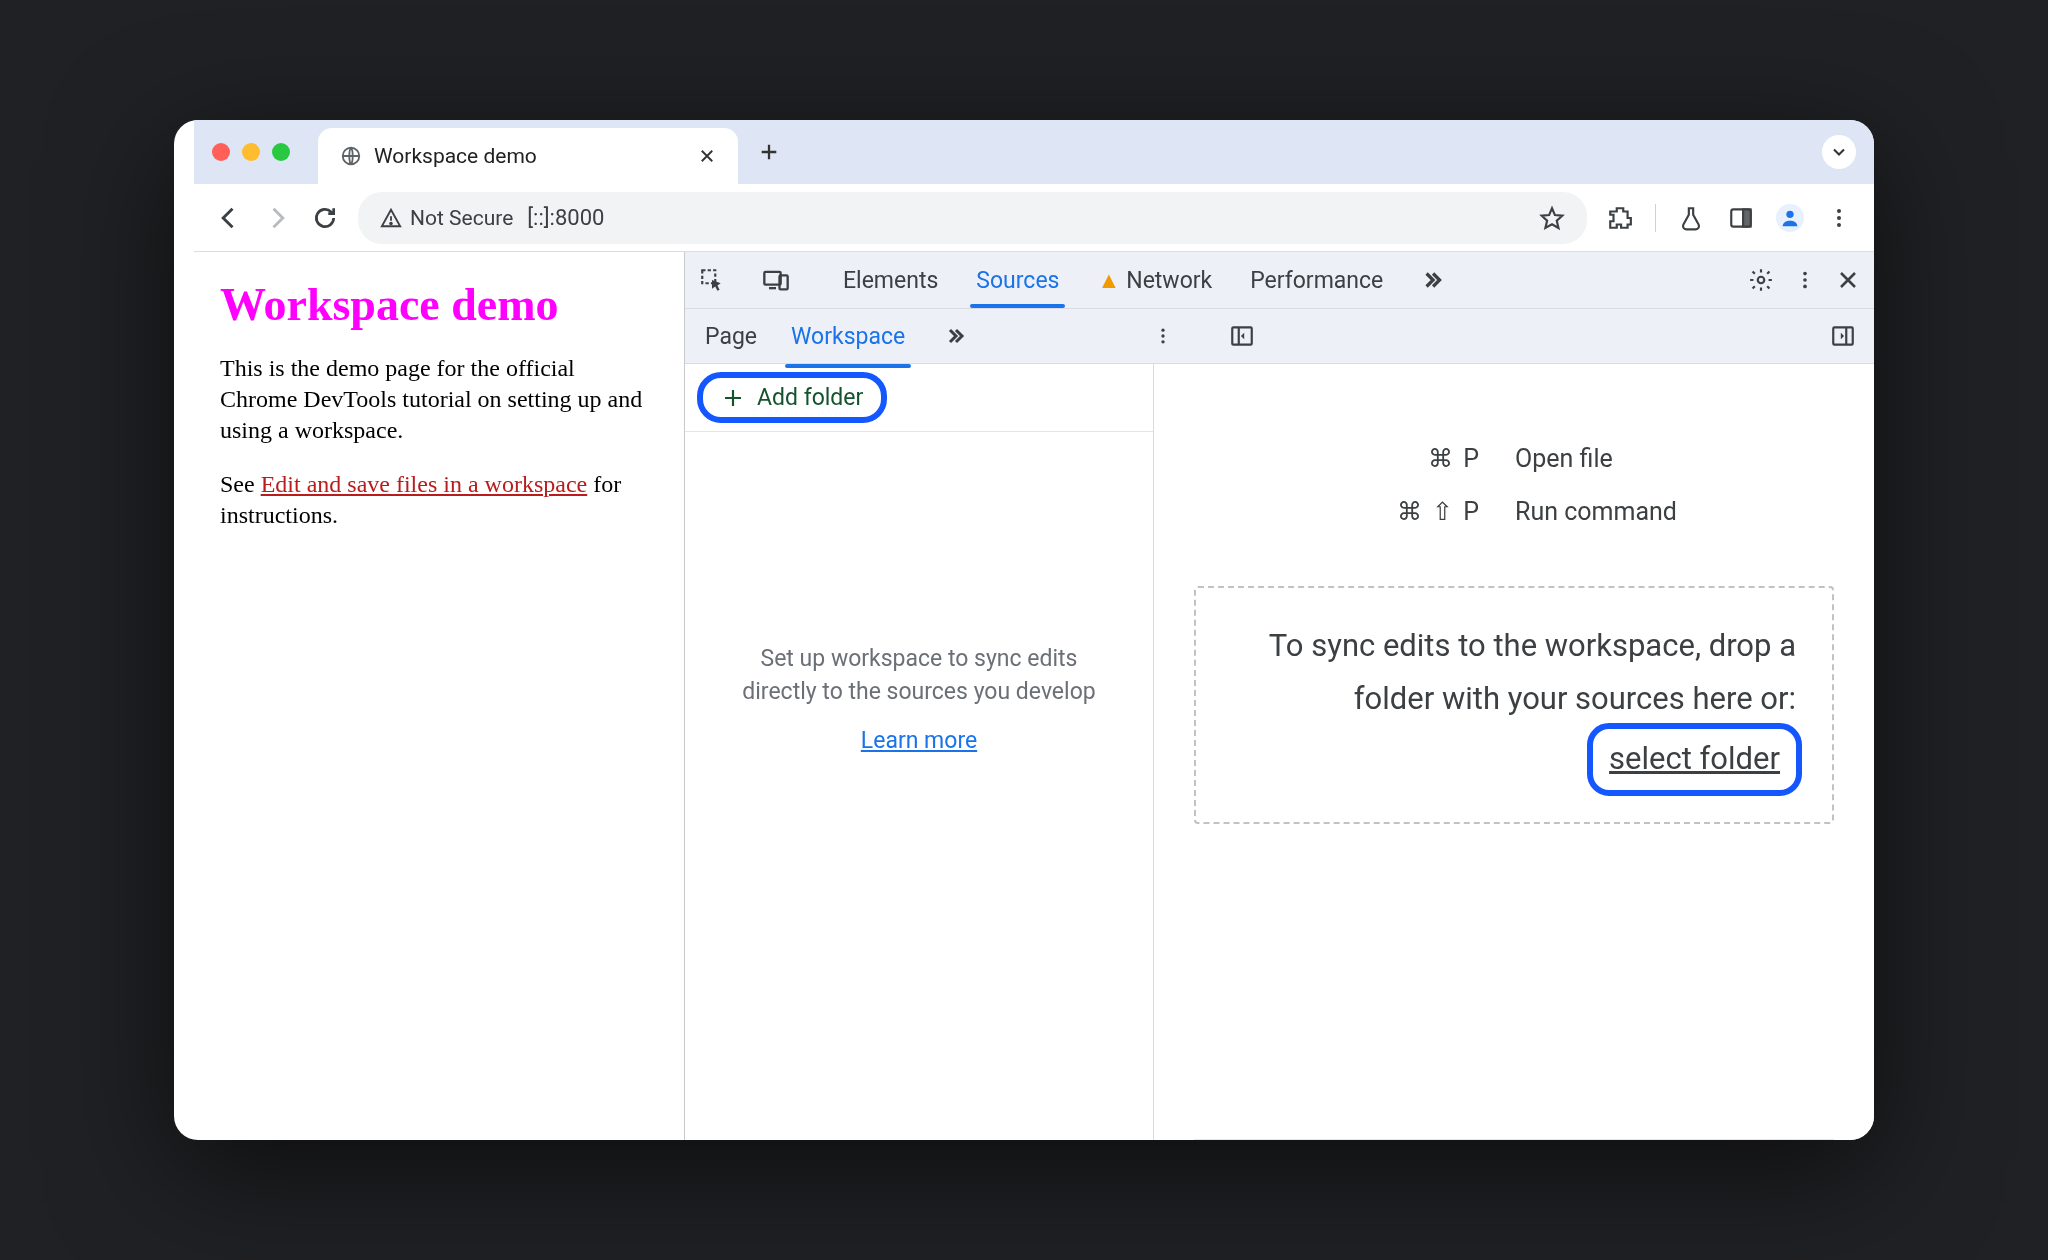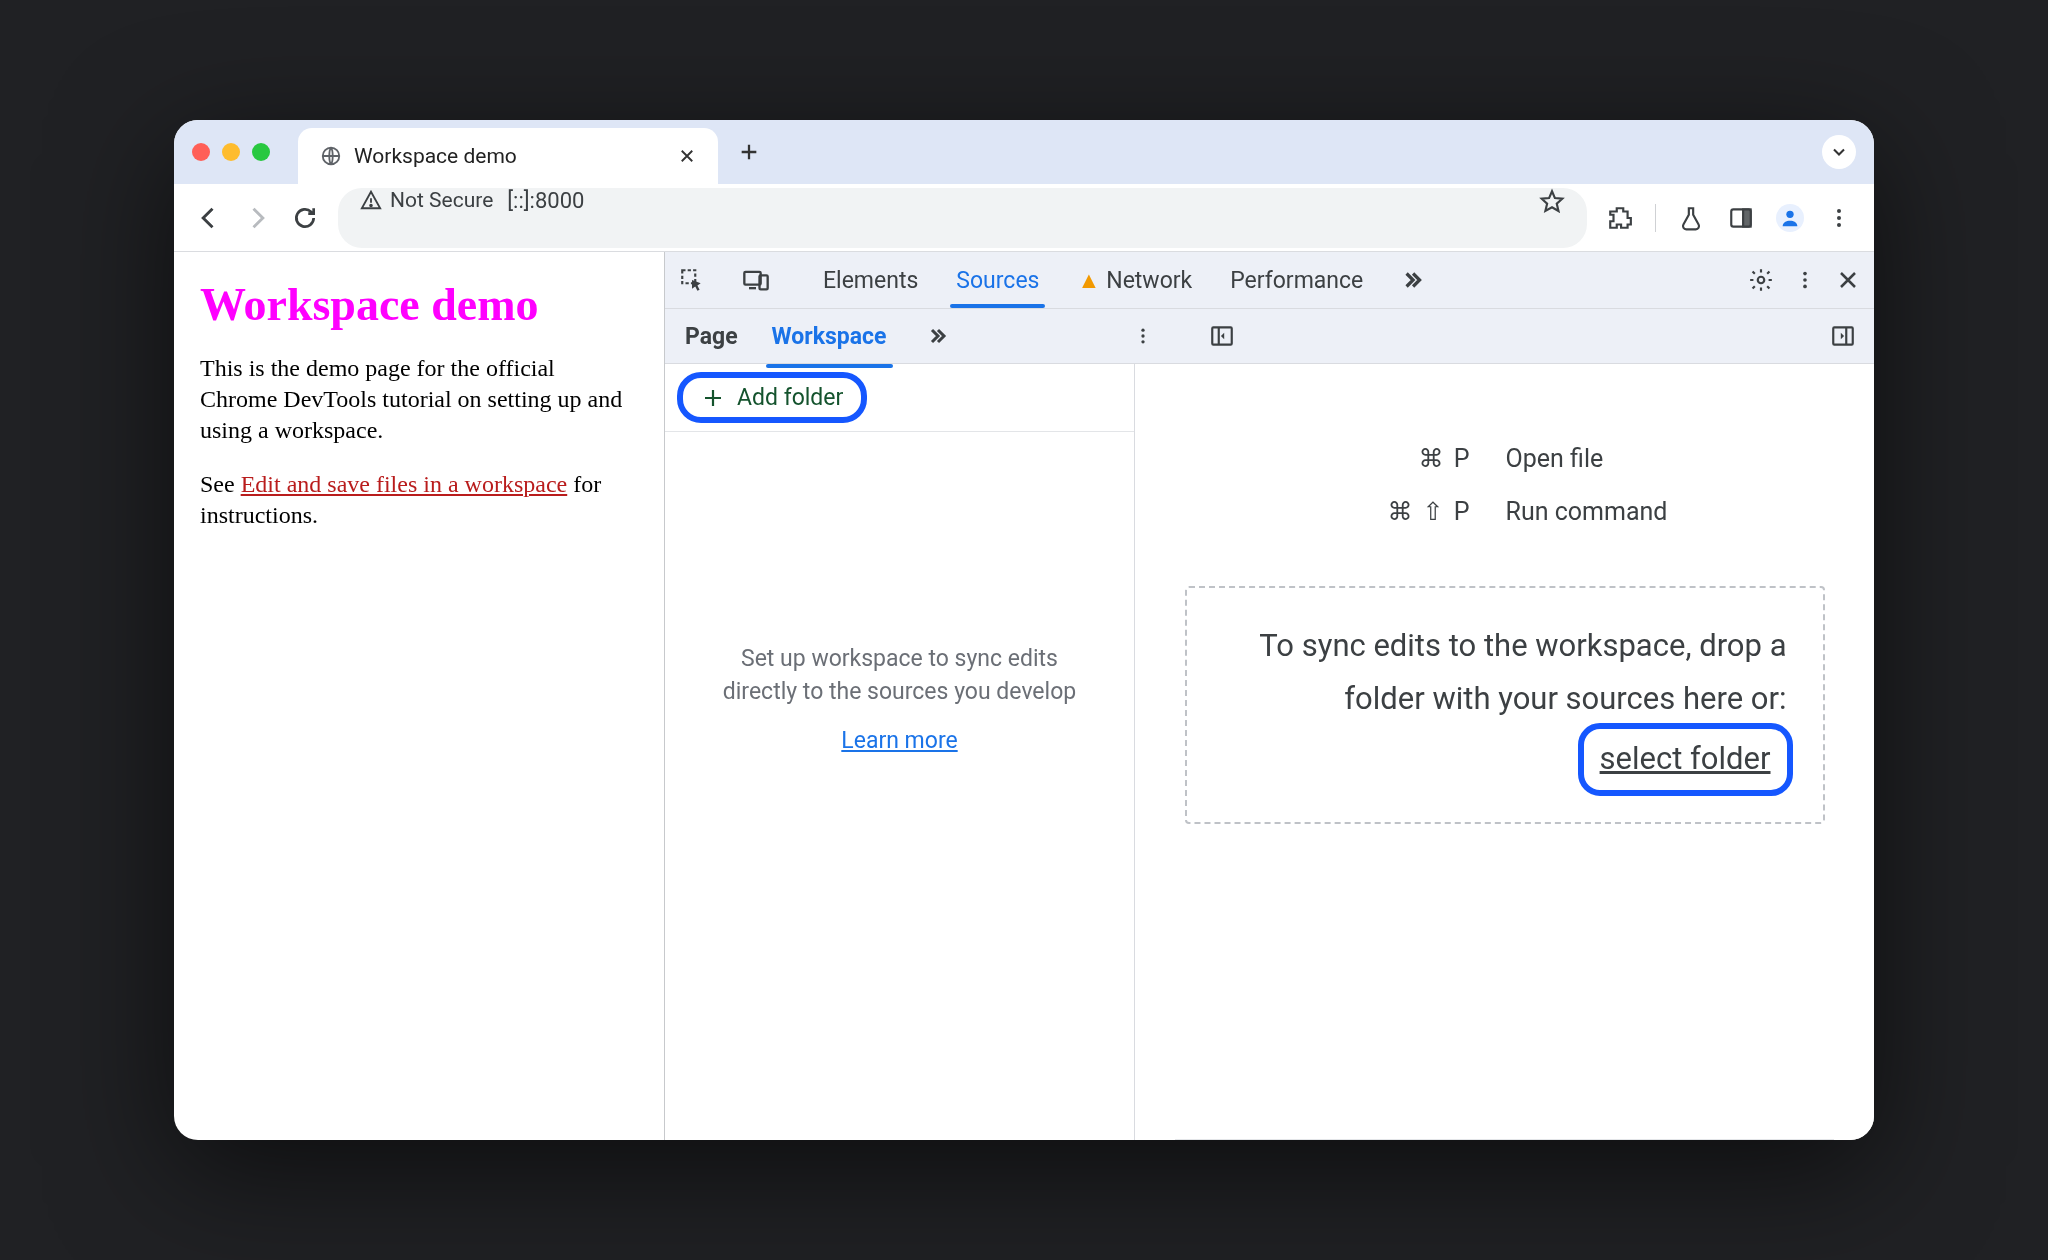--- a/index.html
+++ b/index.html
@@ -9,21 +9,21 @@
     font-family: -apple-system, BlinkMacSystemFont, "Segoe UI", Roboto, Arial, sans-serif;
     width:2048px; height:1260px;
     display:flex; align-items:center; justify-content:center;
   }
   .window {
     width:1700px; height:1020px;
     background:#fff;
     border-radius:24px;
     box-shadow:0 30px 120px rgba(0,0,0,.6);
     overflow:hidden;
-    display:flex; flex-direction:column;
+    display:flex; flex-direction:column;padding-left:20px;
   }
   
   .tabstrip{
     height:64px;
     background:#dee6f6;
     display:flex; align-items:center;
     padding:0 18px; gap:8px;
     position:relative;
   }
   .traffic { display:flex; gap:12px; margin-right:20px;}
@@ -42,22 +42,22 @@
   .tabstrip .chev{ margin-left:auto; width:34px;height:34px;background:#fff;border-radius:50%; display:flex;align-items:center;justify-content:center;color:#333;}
   
   .toolbar{
     height:68px; background:#fff; border-bottom:1px solid #dadce0;
     display:flex; align-items:center; padding:0 20px; gap:18px;
     color:#3c4043;
   }
   .tbtn{width:30px;height:30px; display:flex;align-items:center;justify-content:center; color:#3c4043;}
   .tbtn.dis{color:#b8bbbf;}
   .omni{
-    flex:1; height:60px; background:#f1f3f4; border-radius:24px;
-    display:flex; align-items:flex-start; padding:0 22px; gap:14px; font-size:22px; color:#3c4043;
+    flex:1; height:52px; background:#f1f3f4; border-radius:24px;
+    display:flex; align-items:center; padding:0 22px; gap:14px; font-size:22px; color:#3c4043;
   }
   .omni .sec{display:flex;align-items:center;gap:8px;font-size:21px;}
   .omni .url{color:#3c4043;}
   .omni .star{margin-left:auto;color:#3c4043;}
   .tb-right{display:flex;align-items:center;gap:20px;}
   .tb-right .sep{width:1px;height:28px;background:#cfd1d4;}
   .avatar{width:28px;height:28px;border-radius:50%;background:#e8f0fe;display:flex;align-items:center;justify-content:center;color:#1a73e8;}
   
   .content{flex:1;display:flex;min-height:0;}
   .page{
@@ -75,21 +75,21 @@
   .dt-top .tabs{display:flex; gap:34px; align-items:center; margin-left:14px;}
   .dt-top .tabs .t{padding:12px 2px; position:relative;}
   .dt-top .tabs .t.active{color:#1a73e8;}
   .dt-top .tabs .t.active::after{content:"";position:absolute;left:-4px;right:-4px;bottom:-2px;height:4px;background:#1a73e8;border-radius:2px;}
   .dt-top .warn{color:#f29900;margin-right:6px;}
   .dt-top .right{margin-left:auto; display:flex; gap:20px; align-items:center;}
   .dt-sub{
     height:56px; background:#edf0f7; border-top:1px solid #d9dbe0; border-bottom:1px solid #d9dbe0;
     display:flex; align-items:center; padding:0 18px; gap:30px; font-size:23px; color:#3c4043;
   }
-  .dt-sub .t{padding:10px 2px; position:relative;font-weight:bold;}
+  .dt-sub .t{padding:10px 2px; position:relative;}
   .dt-sub .t.active{color:#1a73e8;}
   .dt-sub .t.active::after{content:"";position:absolute;left:-4px;right:-4px;bottom:-8px;height:4px;background:#1a73e8;border-radius:2px;}
   .dt-sub .more{margin-left:6px;}
   .dt-sub .kebab{margin-left:auto;}
   .dt-sub .panelL{margin-left:26px;color:#3c4043;}
   .dt-sub .panelR{margin-left:auto;color:#3c4043;}
   .dt-body{flex:1;display:flex;min-height:0;}
   .nav{
     width:470px; border-right:1px solid #d9dbe0; display:flex; flex-direction:column;
   }

